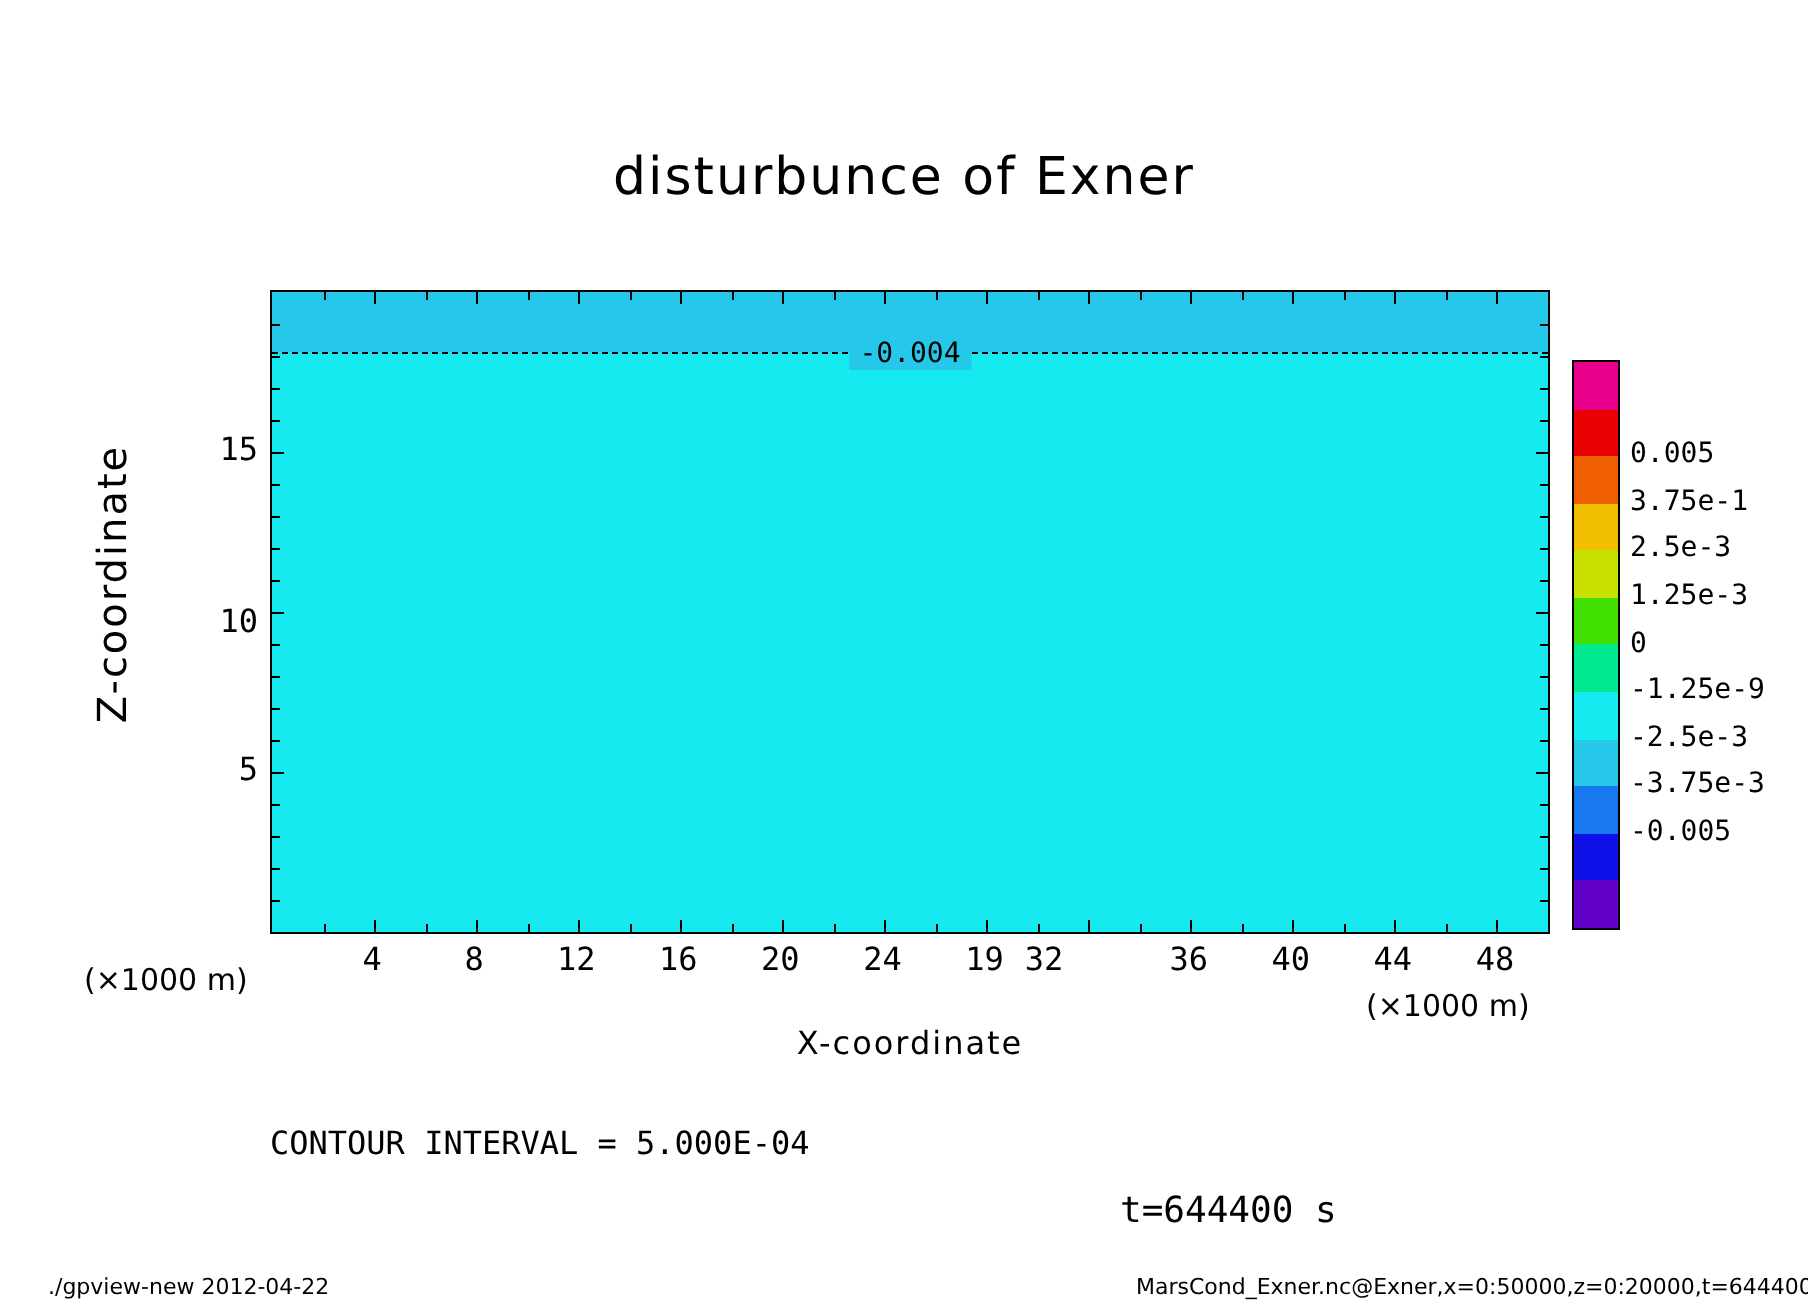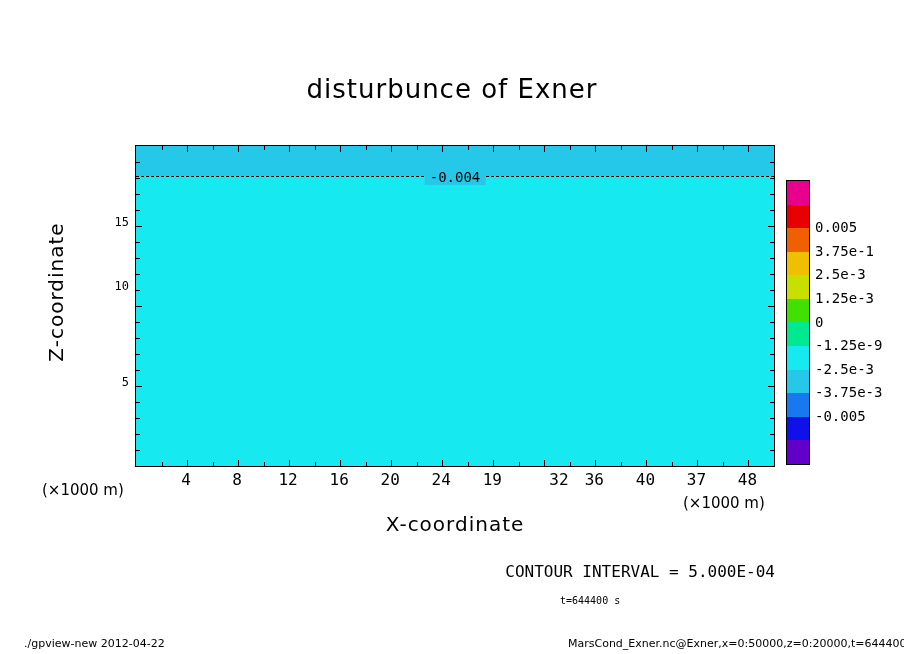--- a/index.html
+++ b/index.html
@@ -30,49 +30,49 @@
     left:0;top:30px;width:100%;height:0;
     border-top:1px dashed #000;
   }
   #contour-label{
     left:50%;top:23px;transform:translateX(-50%);
     background:#25c8e8;padding:0 5px;font-size:14px;color:#000;
     font-family:"DejaVu Sans Mono", monospace;
   }
   
   .ylab{
-    right:0;font-size:12px;color:#000;text-align:right;width:40px;
+    right:0;font-size:16px;color:#000;text-align:right;width:40px;
     font-family:"DejaVu Sans Mono", monospace;
   }
   #ylabels{left:85px;top:145px;width:44px;height:322px;}
   
   #ytitle{
     left:-34px;top:280px;width:180px;text-align:center;
     transform:rotate(-90deg);transform-origin:center center;
     font-size:20px;color:#000;letter-spacing:1px;
   }
   
   #xlabels{left:135px;top:470px;width:640px;height:22px;}
   .xlab{
     top:0;font-size:16px;color:#000;text-align:center;width:40px;
     font-family:"DejaVu Sans Mono", monospace;
   }
   #xtitle{
     left:135px;top:512px;width:640px;text-align:center;
-    font-size:20px;color:#000;letter-spacing:1px;
+    font-size:16px;color:#000;letter-spacing:1px;
   }
   #xunit-left{left:42px;top:481px;font-size:15px;color:#000;}
   #xunit-right{left:683px;top:494px;font-size:15px;color:#000;}
   
   #contour-interval{
-    left:135px;top:562px;width:640px;text-align:right;
+    left:135px;top:562px;width:640px;text-align:left;
     font-size:16px;color:#000;font-family:"DejaVu Sans Mono", monospace;
   }
   #time-label{
-    left:560px;top:595px;font-size:10px;color:#000;
+    left:560px;top:595px;font-size:18px;color:#000;
     font-family:"DejaVu Sans Mono", monospace;
   }
   
   #colorbar{
     left:786px;top:180px;width:24px;height:285px;
     border:1px solid #000;box-sizing:border-box;
   }
   #colorbar div{width:100%;}
   #cb-labels{left:815px;top:180px;width:90px;height:285px;}
   .cblab{
@@ -182,37 +182,37 @@
       <div class="tick-r" style="top: 48px; width: 4px;"></div>
       <div class="tick-l" style="top: 32px; width: 4px;"></div>
       <div class="tick-r" style="top: 32px; width: 4px;"></div>
       <div class="tick-l" style="top: 16px; width: 4px;"></div>
       <div class="tick-r" style="top: 16px; width: 4px;"></div>
     </div>
 </div>
 
 <div class="abs" id="ylabels">
     <div class="abs ylab" style="top: 230px;">5</div>
-    <div class="abs ylab" style="top: 134px;">10</div>
+    <div class="abs ylab" style="top: 156px;">10</div>
     <div class="abs ylab" style="top: 70px;">15</div>
   </div>
 <div class="abs" id="ytitle">Z-coordinate</div>
 
 <div class="abs" id="xlabels">
     <div class="abs xlab" style="left: 31.04px;">4</div>
     <div class="abs xlab" style="left: 82.08px;">8</div>
     <div class="abs xlab" style="left: 133.12px;">12</div>
     <div class="abs xlab" style="left: 184.16px;">16</div>
     <div class="abs xlab" style="left: 235.2px;">20</div>
     <div class="abs xlab" style="left: 286.24px;">24</div>
     <div class="abs xlab" style="left: 337.28px;">19</div>
-    <div class="abs xlab" style="left: 404px;">32</div>
+    <div class="abs xlab" style="left: 367px;">32</div>
     <div class="abs xlab" style="left: 439.36px;">36</div>
     <div class="abs xlab" style="left: 490.4px;">40</div>
-    <div class="abs xlab" style="left: 541.44px;">37</div>
+    <div class="abs xlab" style="left: 541.44px;">44</div>
     <div class="abs xlab" style="left: 592.48px;">48</div>
   </div>
 <div class="abs" id="xtitle">X-coordinate</div>
 <div class="abs" id="xunit-left">(×1000 m)</div>
 <div class="abs" id="xunit-right">(×1000 m)</div>
 
 <div class="abs" id="contour-interval">CONTOUR INTERVAL = 5.000E-04</div>
 <div class="abs" id="time-label">t=644400 s</div>
 
 <div class="abs" id="colorbar">

